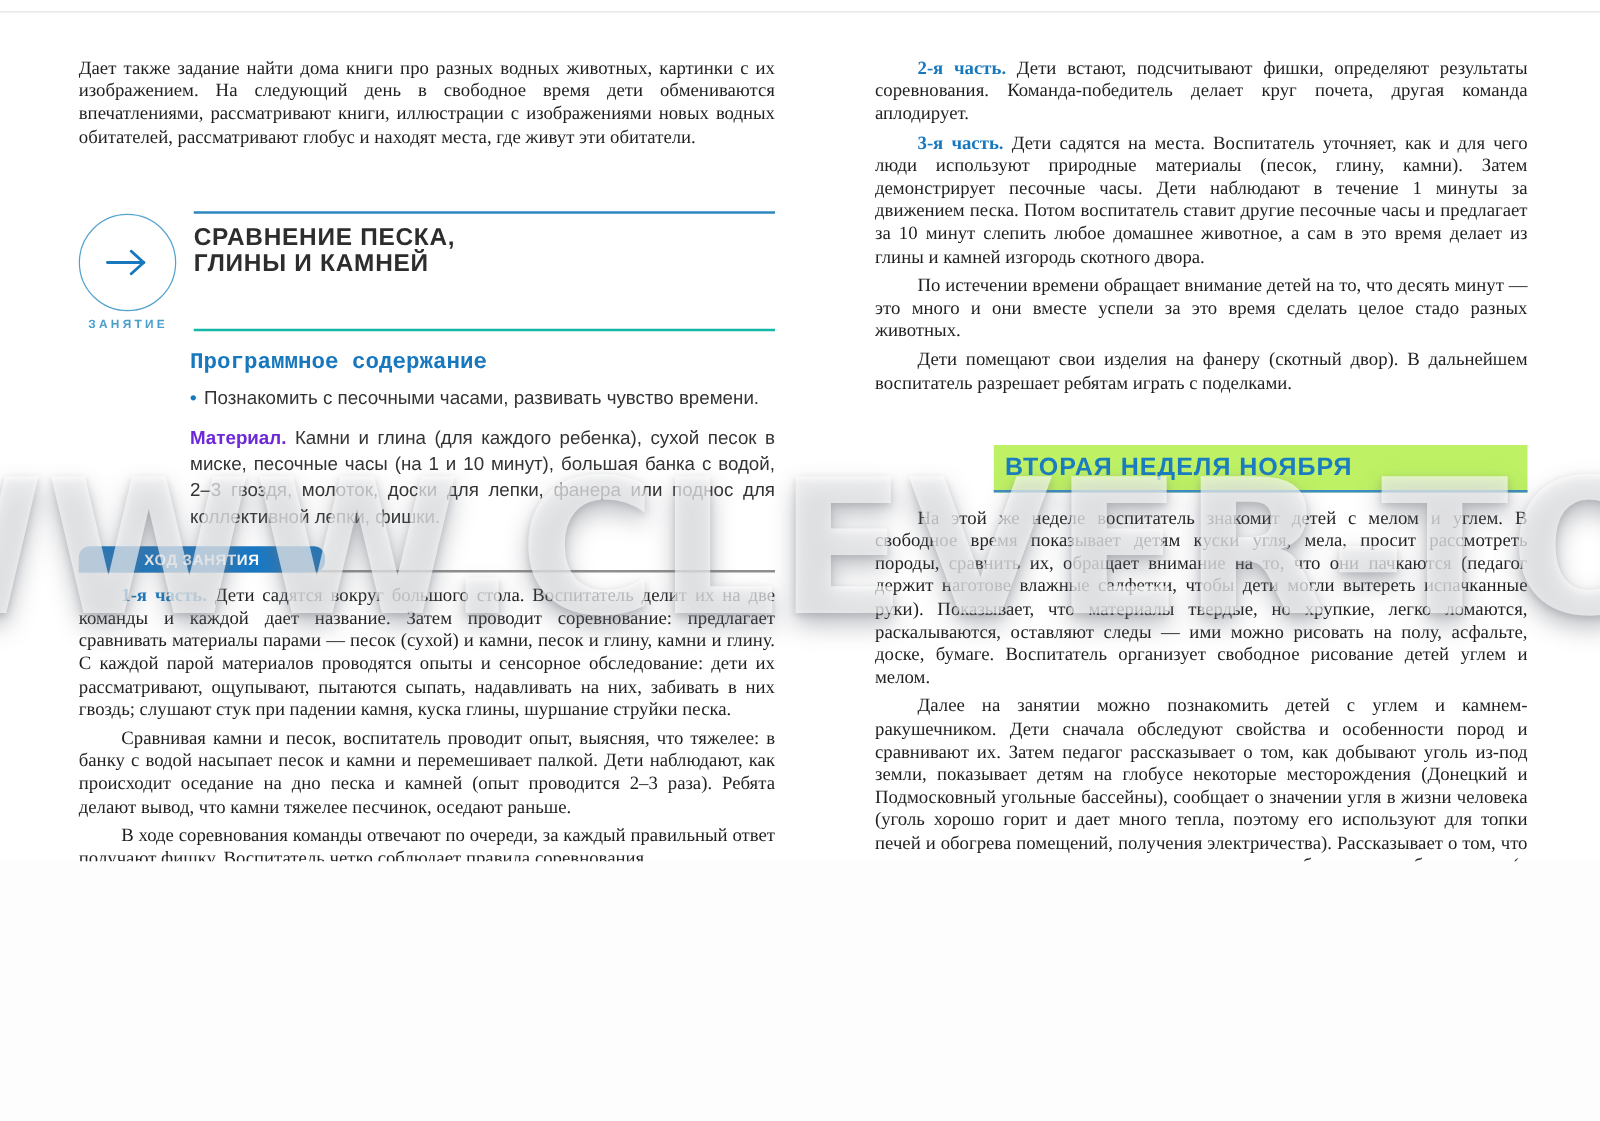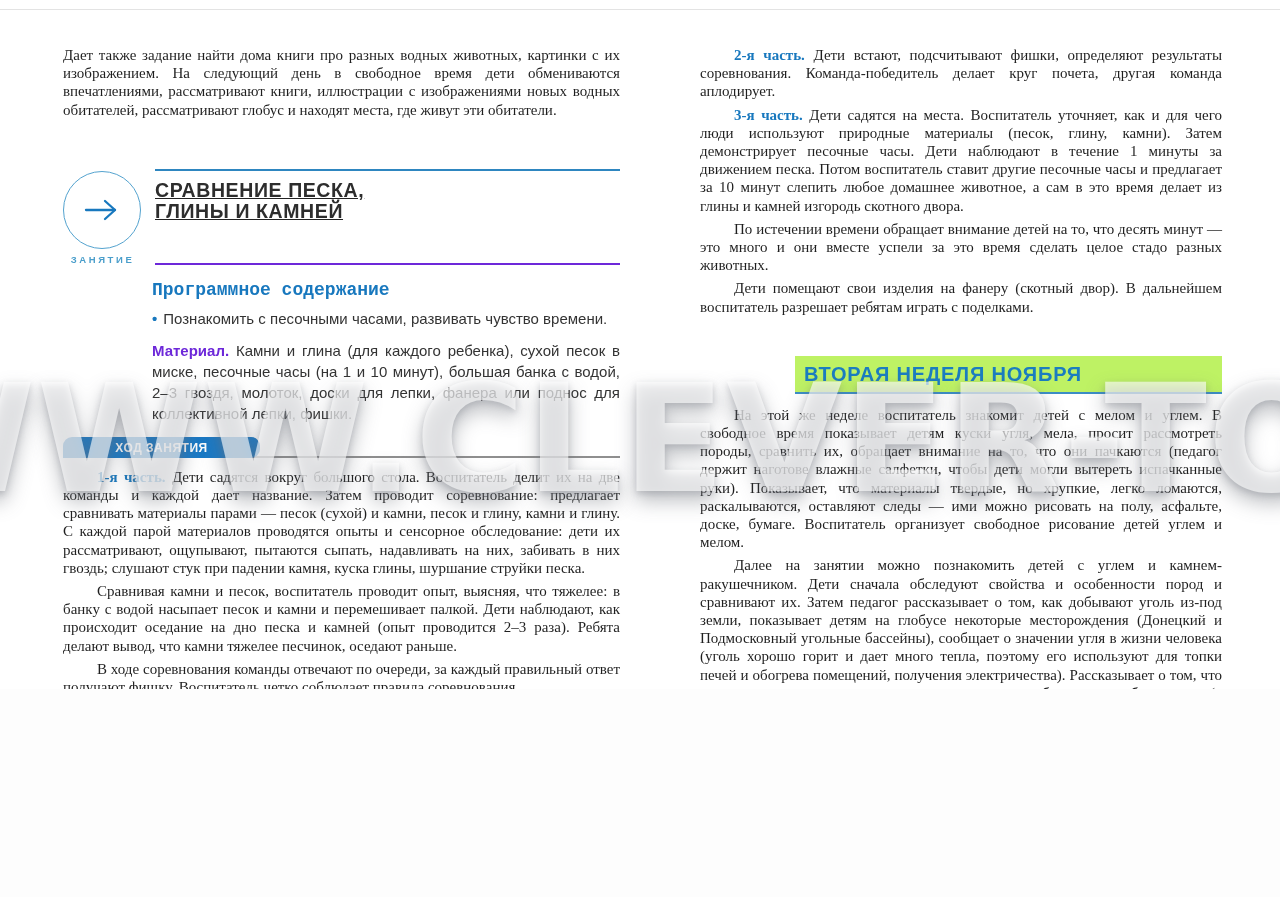--- a/index.html
+++ b/index.html
@@ -23,22 +23,22 @@
 
   .intro{margin-top:46px;}
 
   .lesson-header{display:flex;margin-top:50px;}
   .icon-wrap{width:92px;flex:0 0 92px;padding-top:2px;}
   .circle{width:76px;height:76px;border:1.6px solid #54a3cf;border-radius:50%;
           display:flex;align-items:center;justify-content:center;}
   .icon-label{width:79px;text-align:center;margin-top:5px;
               font-family:"Liberation Sans",sans-serif;font-size:9.5px;font-weight:bold;
               letter-spacing:2.6px;color:#4a9ecb;}
-  .title-block{flex:1;border-top:2px solid #2e86c0;border-bottom:2px solid #6d28d9;
-               padding:9px 0 10px;text-decoration:underline;}
+  .title-block{flex:1;border-top:2px solid #2e86c0;border-bottom:2px solid #14b8a6;
+               padding:9px 0 10px;}
   .lesson-title{margin:0;font-family:"Liberation Sans",sans-serif;font-size:19.5px;
                 line-height:21.5px;font-weight:bold;color:#2d2d2d;letter-spacing:.6px;}
 
   .program-heading{margin:15px 0 0 89px;font-family:Liberation Mono, monospace;
                    font-size:18px;font-weight:bold;color:#1878be;}
   .bullet-list{margin:8px 0 0 89px;}
   .bullet-list p{margin-bottom:4px;}
   .dot{color:#1878be;font-weight:bold;margin-right:6px;}
   .material{margin:11px 0 0 89px;}
   .material-label{color:#6d28d9;font-weight:bold;}

